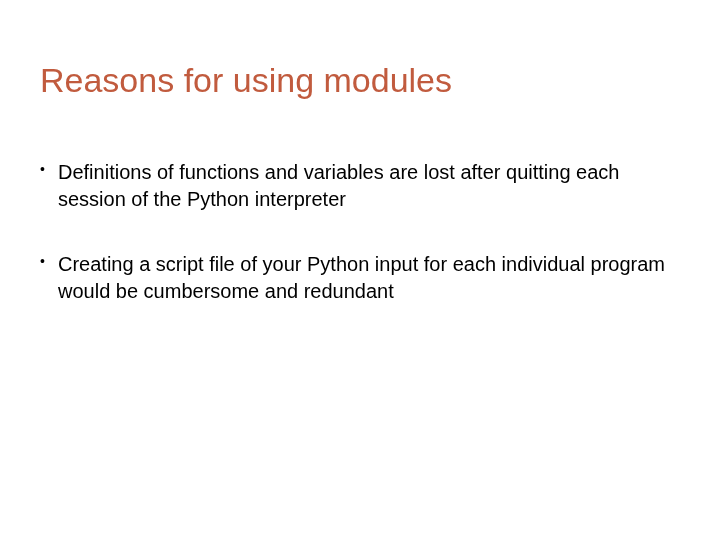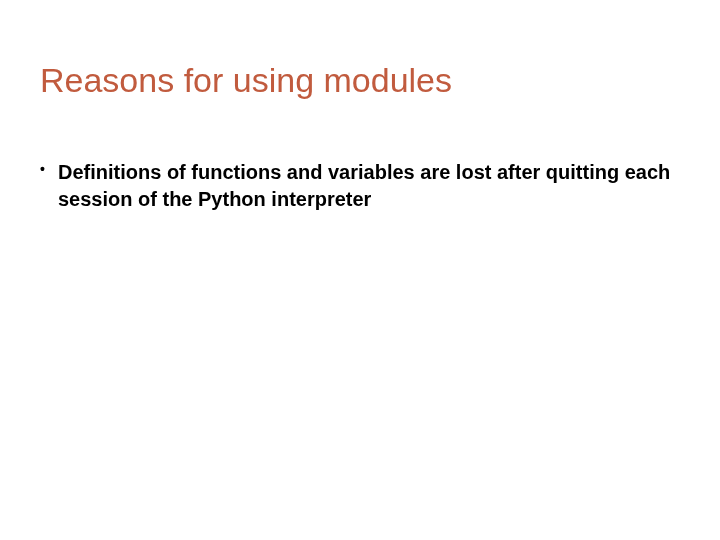--- a/index.html
+++ b/index.html
@@ -22,21 +22,20 @@
   }
   .title {
     font-size: 34px;
     font-weight: 400;
     color: #c15b3e;
     margin-bottom: 58px;
     line-height: 1.2;
   }
   .bullets {
     list-style: none;
-    font-weight: bold;
   }
   .bullets li {
     position: relative;
     padding-left: 18px;
     font-size: 20px;
     color: #000000;
     line-height: 1.35;
     margin-bottom: 38px;
   }
   .bullets li::before {
@@ -48,14 +47,15 @@
     color: #000000;
   }
 </style>
 </head>
 <body>
 
 <div class="slide">
   <h1 class="title">Reasons for using modules</h1>
   <ul class="bullets">
     <li>Definitions of functions and variables are lost after quitting each session of the Python interpreter</li>
+    <li>Creating a script file of your Python input for each individual program would be cumbersome and redundant</li>
   </ul>
 </div>
 
 </body></html>

